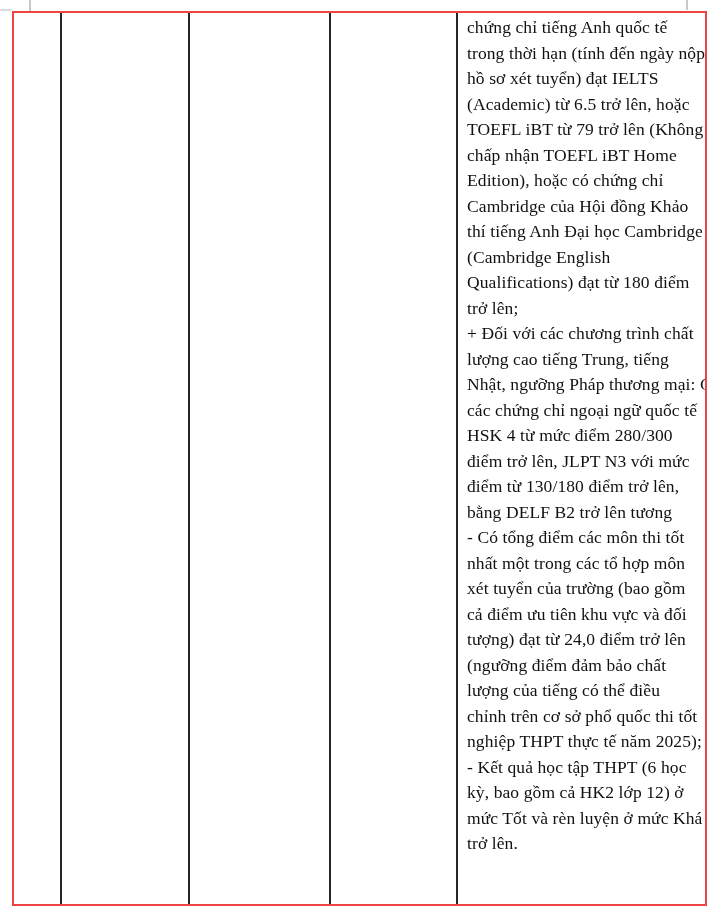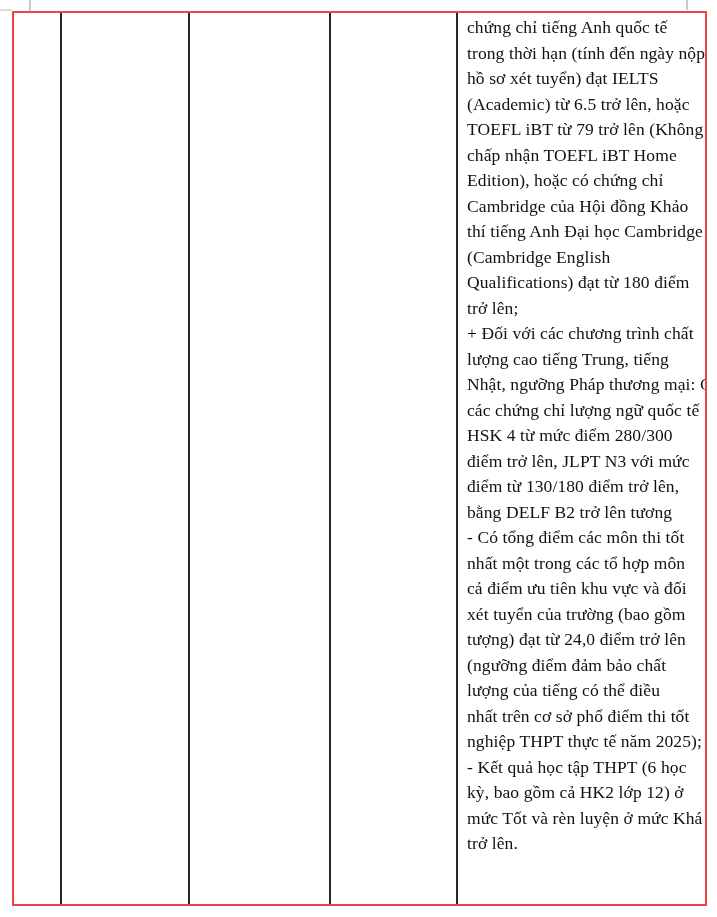--- a/index.html
+++ b/index.html
@@ -78,33 +78,33 @@
         <div class="text-line">chấp nhận TOEFL iBT Home</div>
         <div class="text-line">Edition), hoặc có chứng chỉ</div>
         <div class="text-line">Cambridge của Hội đồng Khảo</div>
         <div class="text-line">thí tiếng Anh Đại học Cambridge</div>
         <div class="text-line">(Cambridge English</div>
         <div class="text-line">Qualifications) đạt từ 180 điểm</div>
         <div class="text-line">trở lên;</div>
         <div class="text-line">+ Đối với các chương trình chất</div>
         <div class="text-line">lượng cao tiếng Trung, tiếng</div>
         <div class="text-line">Nhật, ngưỡng Pháp thương mại: Có</div>
-        <div class="text-line">các chứng chỉ lượng ngữ quốc tế</div>
+        <div class="text-line">các chứng chỉ ngoại ngữ quốc tế</div>
         <div class="text-line">HSK 4 từ mức điểm 280/300</div>
         <div class="text-line">điểm trở lên, JLPT N3 với mức</div>
         <div class="text-line">điểm từ 130/180 điểm trở lên,</div>
         <div class="text-line">bằng DELF B2 trở lên tương</div>
         <div class="text-line">- Có tổng điểm các môn thi tốt</div>
         <div class="text-line">nhất một trong các tổ hợp môn</div>
+        <div class="text-line">xét tuyển của trường (bao gồm</div>
         <div class="text-line">cả điểm ưu tiên khu vực và đối</div>
-        <div class="text-line">xét tuyển của trường (bao gồm</div>
         <div class="text-line">tượng) đạt từ 24,0 điểm trở lên</div>
         <div class="text-line">(ngưỡng điểm đảm bảo chất</div>
         <div class="text-line">lượng của tiếng có thể điều</div>
-        <div class="text-line">nhất trên cơ sở phổ điểm thi tốt</div>
+        <div class="text-line">chỉnh trên cơ sở phổ quốc thi tốt</div>
         <div class="text-line">nghiệp THPT thực tế năm 2025);</div>
         <div class="text-line">- Kết quả học tập THPT (6 học</div>
         <div class="text-line">kỳ, bao gồm cả HK2 lớp 12) ở</div>
         <div class="text-line">mức Tốt và rèn luyện ở mức Khá</div>
         <div class="text-line">trở lên.</div>
       </div>
   </div>
 
 </div>
 

